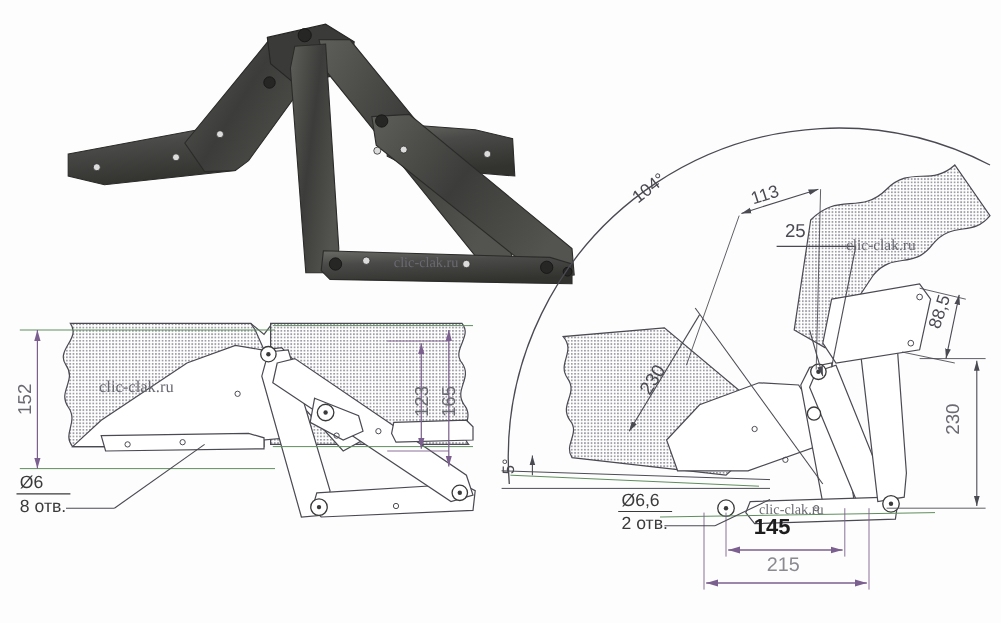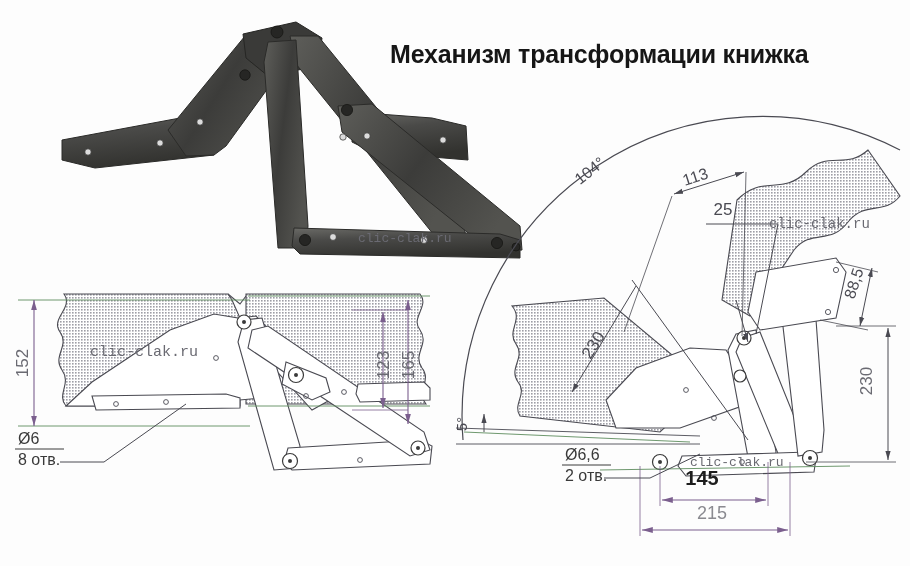--- a/index.html
+++ b/index.html
@@ -17,21 +17,21 @@
     position:absolute;
     font-family:"Liberation Sans", sans-serif;
     font-weight:bold;
     font-size:25px;
     color:#161616;
     letter-spacing:-0.2px;
     white-space:nowrap;
   }
   .wm{
     position:absolute;
-    font-family:Liberation Mono, monospace;
+    font-family:Liberation Serif, serif;
     color:#6e6e78;
     white-space:nowrap;
     pointer-events:none;
   }
 </style>
 </head>
 <body>
 
 <div id="stage">
 
@@ -294,21 +294,20 @@
     <g id="noteText">
         <text x="18" y="444" fill="#3a3a3a" font-size="16" font-family="&quot;Liberation Sans&quot;, sans-serif">Ø6</text>
         <line x1="15" y1="449" x2="64" y2="449" stroke="#3a3a3a" stroke-width="1"></line>
         <text x="18" y="465" fill="#3a3a3a" font-size="16" font-family="&quot;Liberation Sans&quot;, sans-serif">8 отв.</text>
         <text x="565" y="460" fill="#3a3a3a" font-size="16" font-family="&quot;Liberation Sans&quot;, sans-serif">Ø6,6</text>
         <line x1="562" y1="465" x2="611" y2="465" stroke="#3a3a3a" stroke-width="1"></line>
         <text x="565" y="481" fill="#3a3a3a" font-size="16" font-family="&quot;Liberation Sans&quot;, sans-serif">2 отв.</text>
       </g>
   </svg>
 
-  <div class="title" id="pageTitle" style="left:390px; top:40px;">Механизм трансформации книжка</div>
 
   <div id="wmLayer">
       <div class="wm" style="left: 358px; top: 231px; font-size: 13px; color: rgb(106, 106, 114);">clic-clak.ru</div>
       <div class="wm" style="left: 90px; top: 344px; font-size: 15px; color: rgb(106, 106, 114);">clic-clak.ru</div>
       <div class="wm" style="left: 769px; top: 216px; font-size: 14px; color: rgb(106, 106, 114);">clic-clak.ru</div>
       <div class="wm" style="left: 690px; top: 455px; font-size: 13px; color: rgb(106, 106, 114);">clic-clak.ru</div>
     </div>
 
 </div>
 

